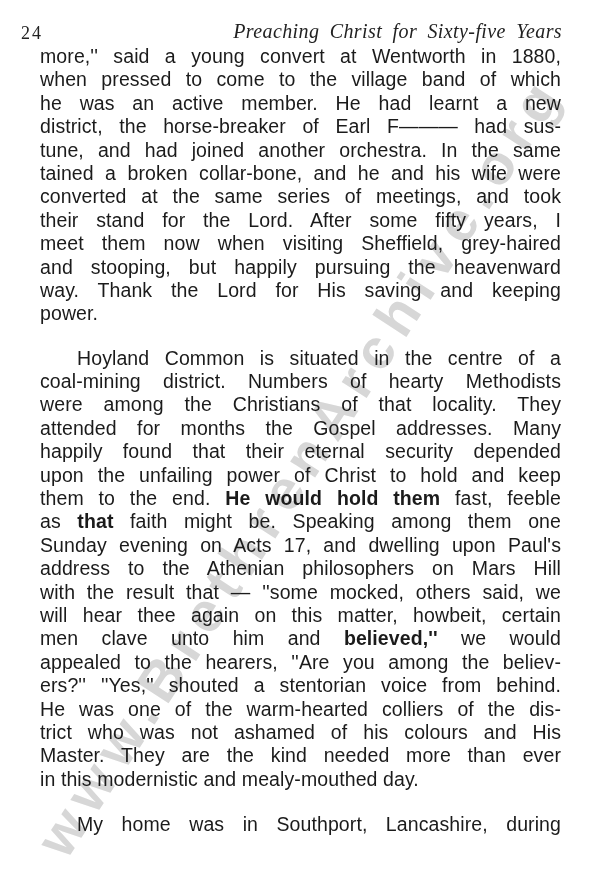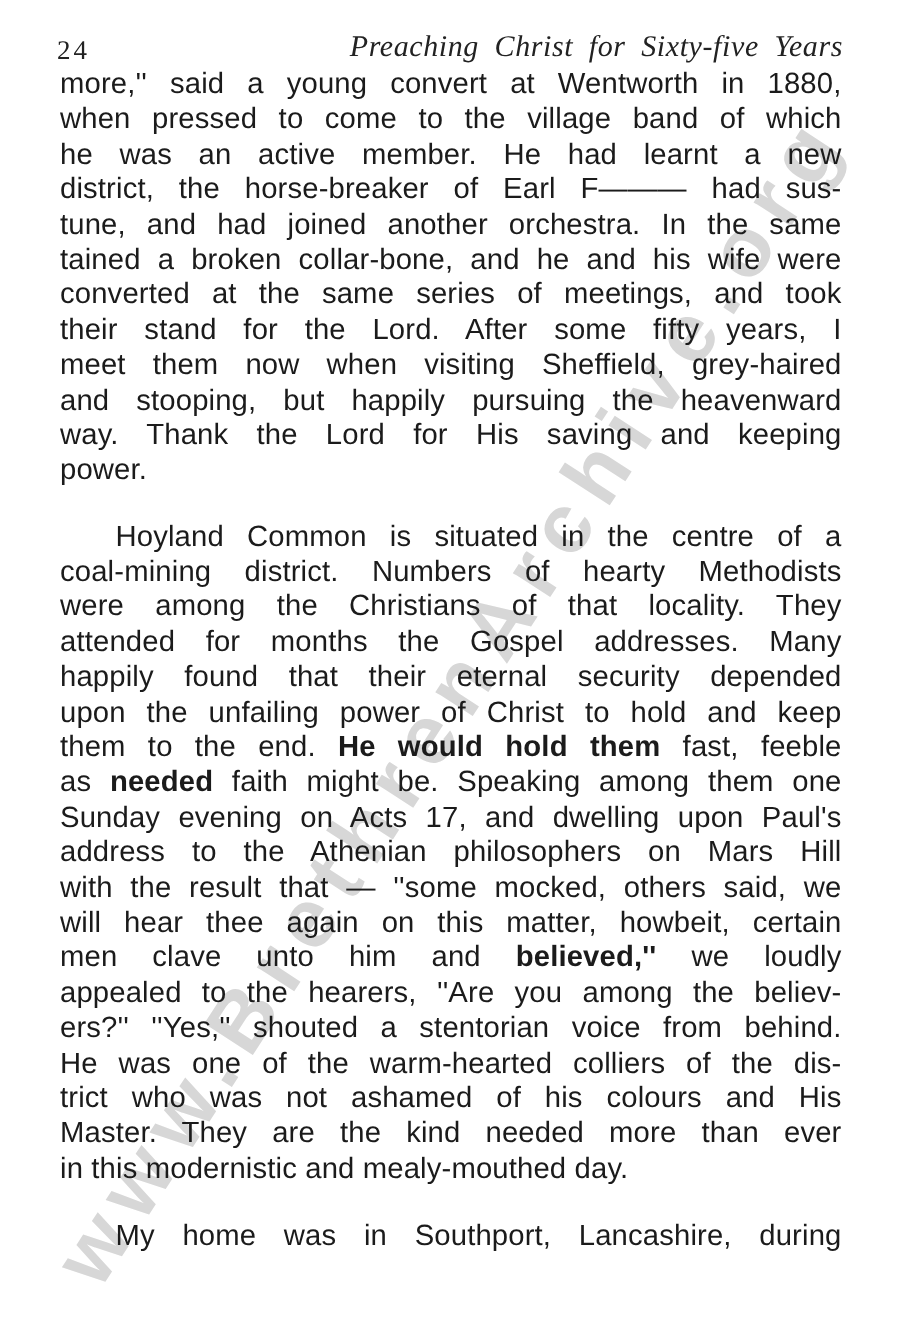--- a/index.html
+++ b/index.html
@@ -20,21 +20,21 @@
     font-weight:bold;
     letter-spacing:10px;
     color:#d7d7d7;
     white-space:nowrap;
     z-index:0;
     user-select:none;
   }
   .content { position:relative; z-index:1; }
   .header {
     position:absolute;
-    top:20px; left:38px; right:38px;
+    top:20px; left:21px; right:38px;
     height:26px;
     font-family:"Liberation Serif", serif;
   }
   .pagenum {
     position:absolute; left:0; top:3px;
     font-size:18px;
     letter-spacing:2px;
     color:#222;
   }
   .running-title {
@@ -99,26 +99,26 @@
       </div>
 
       <div class="para2">
         <div class="ln indent">Hoyland Common is situated in the centre of a</div>
         <div class="ln">coal-mining district.  Numbers of hearty Methodists</div>
         <div class="ln">were among the Christians of that locality.  They</div>
         <div class="ln">attended for months the Gospel addresses.  Many</div>
         <div class="ln">happily found that their eternal security depended</div>
         <div class="ln">upon the unfailing power of Christ to hold and keep</div>
         <div class="ln"><span>them to the end.  </span><span class="b">He would hold them</span><span> fast, feeble</span></div>
-        <div class="ln"><span>as </span><span class="b">needed</span><span> faith might be.  Speaking among them one</span></div>
+        <div class="ln"><span>as </span><span class="b">that</span><span> faith might be.  Speaking among them one</span></div>
         <div class="ln">Sunday evening on Acts 17, and dwelling upon Paul's</div>
         <div class="ln">address to the Athenian philosophers on Mars Hill</div>
         <div class="ln">with the result that — ''some mocked, others said, we</div>
         <div class="ln">will hear thee again on this matter, howbeit, certain</div>
-        <div class="ln"><span>men clave unto him and </span><span class="b">believed,''</span><span> we loudly</span></div>
+        <div class="ln"><span>men clave unto him and </span><span class="b">believed,''</span><span> we would</span></div>
         <div class="ln">appealed to the hearers, ''Are you among the believ-</div>
         <div class="ln">ers?''  ''Yes,'' shouted a stentorian voice from behind.</div>
         <div class="ln">He was one of the warm-hearted colliers of the dis-</div>
         <div class="ln">trict who was not ashamed of his colours and His</div>
         <div class="ln">Master.  They are the kind needed more than ever</div>
         <div class="ln end">in this modernistic and mealy-mouthed day.</div>
       </div>
 
       <div class="para3">
         <div class="ln indent">My home was in Southport, Lancashire, during</div>

